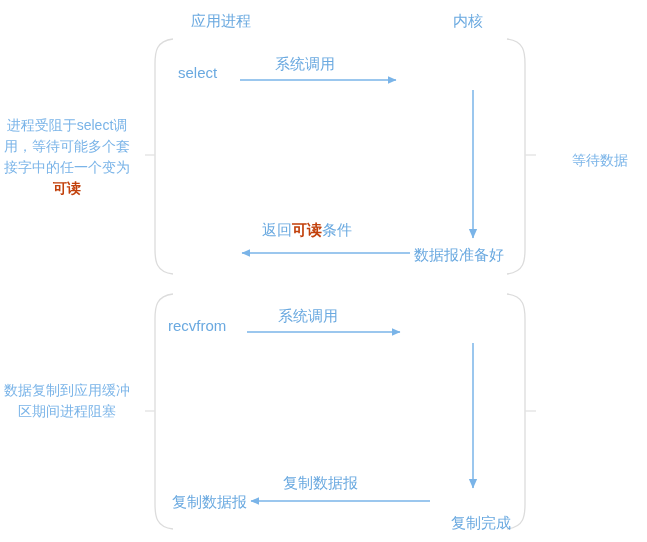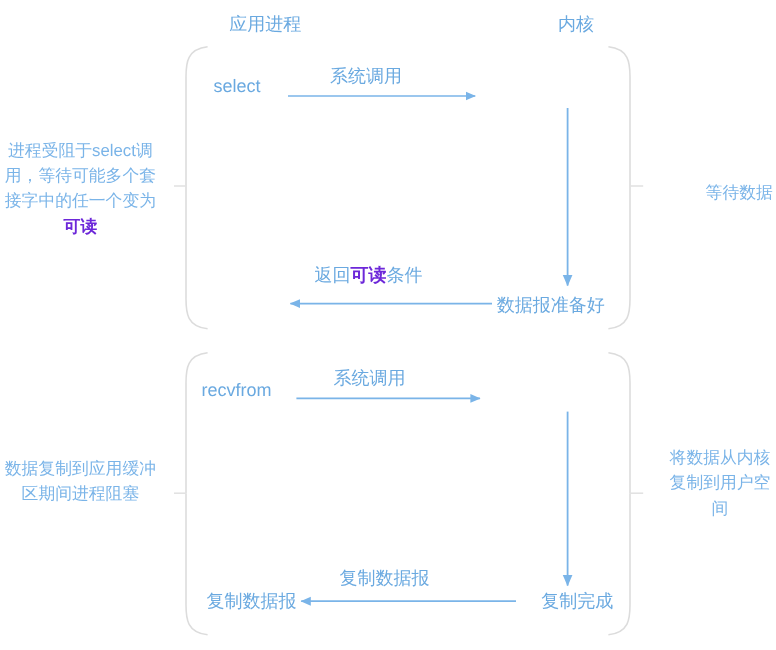--- a/index.html
+++ b/index.html
@@ -31,21 +31,21 @@
   }
   .lbl-wrap {
     position: absolute;
     color: #7ab4e8;
     font-size: 14px;
     line-height: 21px;
     text-align: center;
     white-space: normal;
   }
   .bold-blue {
-    color: #6d28d9;
+    color: #c2410c;
     font-weight: bold;
   }
   .col-head {
     position: absolute;
     color: #6aa9e0;
     font-size: 15px;
     line-height: 20px;
     white-space: nowrap;
   }
   svg.layer {
@@ -56,21 +56,21 @@
     overflow: visible;
     pointer-events: none;
   }
 </style>
 </head>
 <body>
 
 <div class="canvas">
 
   <div class="col-head" style="left:191px; top:11px;">应用进程</div>
-  <div class="col-head" style="left:465px; top:11px;">内核</div>
+  <div class="col-head" style="left:453px; top:11px;">内核</div>
 
   <svg class="layer" viewBox="0 0 647 542" xmlns="http://www.w3.org/2000/svg">
     <defs>
       <marker id="ah-right" markerWidth="9" markerHeight="9" refX="8" refY="4.5" orient="auto" markerUnits="userSpaceOnUse">
         <path d="M0,0.8 L8.5,4.5 L0,8.2 Z" fill="#7ab4e8"></path>
       </marker>
       <marker id="ah-left" markerWidth="9" markerHeight="9" refX="8" refY="4.5" orient="auto" markerUnits="userSpaceOnUse">
         <path d="M0,0.8 L8.5,4.5 L0,8.2 Z" fill="#7ab4e8"></path>
       </marker>
       <marker id="ah-down" markerWidth="10" markerHeight="10" refX="9" refY="5" orient="auto" markerUnits="userSpaceOnUse">
@@ -106,45 +106,44 @@
 
     <line x1="247" y1="332" x2="400" y2="332" stroke="#7ab4e8" stroke-width="1.4" marker-end="url(#ah-right)"></line>
     <line x1="473" y1="343" x2="473" y2="488" stroke="#7ab4e8" stroke-width="1.5" marker-end="url(#ah-down)"></line>
     <line x1="430" y1="501" x2="251" y2="501" stroke="#7ab4e8" stroke-width="1.4" marker-end="url(#ah-left)"></line>
   </svg>
 
   <div class="lbl-wrap" style="left:2px; top:115px; width:130px;">
     <span>进程受阻于select调用，等待可能多个套接字中的任一个变为</span><span class="bold-blue">可读</span><span></span>
   </div>
 
-  <div class="lbl-wrap" style="left:556px; top:150px; width:88px;text-align:right;">等待数据</div>
+  <div class="lbl-wrap" style="left:556px; top:150px; width:88px;">等待数据</div>
 
   <div class="lbl" style="left:178px; top:63px;">select</div>
 
   <div class="lbl" style="left:275px; top:54px;">系统调用</div>
 
 
   <div class="lbl" style="left:414px; top:245px;">数据报准备好</div>
 
   <div class="lbl" style="left:262px; top:220px;">
     <span>返回</span><span class="bold-blue">可读</span><span>条件</span>
   </div>
 
   <div class="lbl-wrap" style="left:2px; top:380px; width:130px;">
     <span>数据复制到应用缓冲区期间进程阻塞</span><span class="bold-blue"></span><span></span>
   </div>
 
-  <div class="lbl-wrap" style="left:556px; top:371px; width:88px;">将数据从内核复制到用户空间</div>
 
   <div class="lbl" style="left:168px; top:316px;">recvfrom</div>
 
   <div class="lbl" style="left:278px; top:306px;">系统调用</div>
 
 
-  <div class="lbl" style="left:451px; top:492px;text-align:right;">复制完成</div>
+  <div class="lbl" style="left:451px; top:513px;text-align:right;">复制完成</div>
 
   <div class="lbl" style="left:283px; top:473px;">
     <span>复制数据报</span><span class="bold-blue"></span><span></span>
   </div>
 
   <div class="lbl" style="left:172px; top:492px;">复制数据报</div>
 
 </div>
 
 </body></html>

